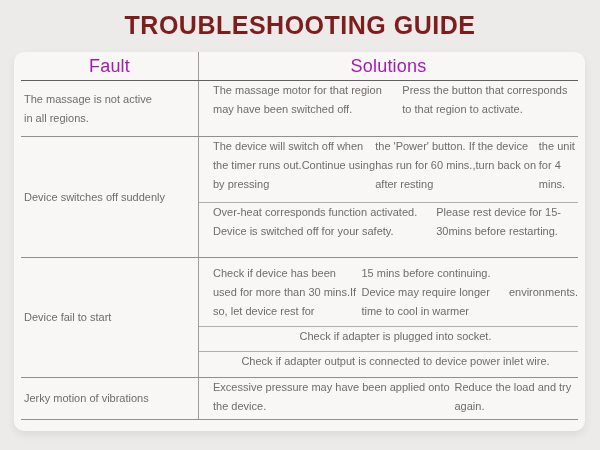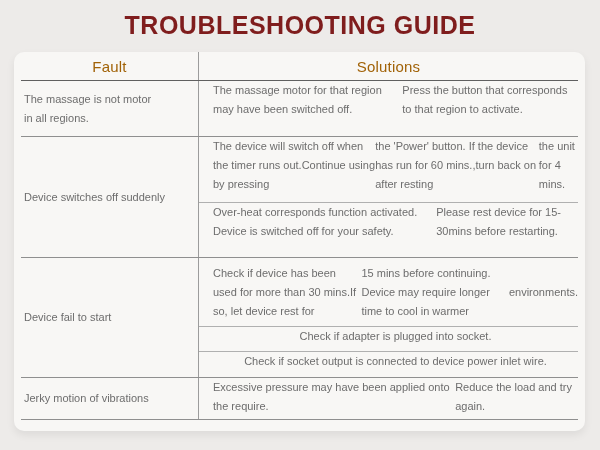--- a/index.html
+++ b/index.html
@@ -50,22 +50,22 @@
   .sol-col {
     flex: 1;
     display: flex;
     flex-direction: column;
   }
   .header-row .fault-col,
   .header-row .sol-col {
     align-items: center;
     justify-content: center;
     padding-left: 0;
-    font-size: 15px;
-    color: #a16207;
+    font-size: 18px;
+    color: #a21caf;
     letter-spacing: 0.2px;
     text-align: right;
   }
   .block {
     display: flex;
     flex-direction: row;
     justify-content: center;
     padding-left: 14px;
   }
   .block.grow { flex: 1; }
@@ -86,21 +86,21 @@
 
 <div class="card">
 
   <div class="row header-row">
     <div class="fault-col">Fault</div>
     <div class="sol-col">Solutions</div>
   </div>
 
   <div class="row r1">
     <div class="fault-col">
-      <div class="line">The massage is not motor</div>
+      <div class="line">The massage is not active</div>
       <div class="line">in all regions.</div>
     </div>
     <div class="sol-col">
       <div class="block grow">
         <div class="line">The massage motor for that region may have been switched off.</div>
         <div class="line">Press the button that corresponds to that region to activate.</div>
       </div>
     </div>
   </div>
 
@@ -128,30 +128,30 @@
     <div class="sol-col">
       <div class="block b68">
         <div class="line">Check if device has been used for more than 30 mins.If so, let device rest for</div>
         <div class="line">15 mins before continuing. Device may require longer time to cool in warmer</div>
         <div class="line">environments.</div>
       </div>
       <div class="block b25">
         <div class="line">Check if adapter is plugged into socket.</div>
       </div>
       <div class="block grow">
-        <div class="line">Check if socket output is connected to device power inlet wire.</div>
+        <div class="line">Check if adapter output is connected to device power inlet wire.</div>
       </div>
     </div>
   </div>
 
   <div class="row r4">
     <div class="fault-col">
       <div class="line">Jerky motion of vibrations</div>
     </div>
     <div class="sol-col">
       <div class="block grow">
-        <div class="line">Excessive pressure may have been applied onto the require.</div>
+        <div class="line">Excessive pressure may have been applied onto the device.</div>
         <div class="line">Reduce the load and try again.</div>
       </div>
     </div>
   </div>
 
 </div>
 
 </body></html>

